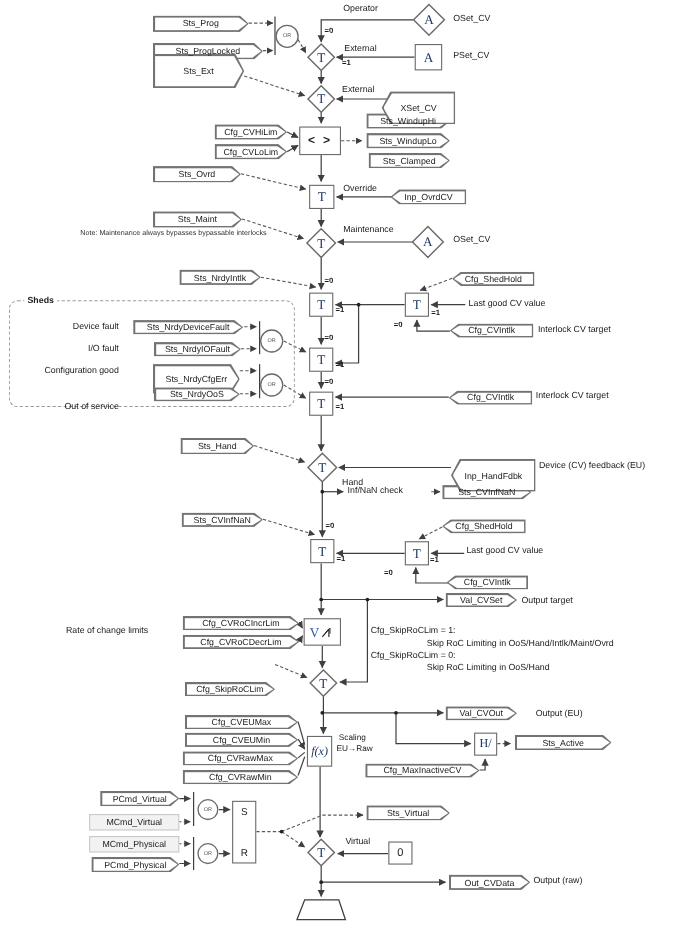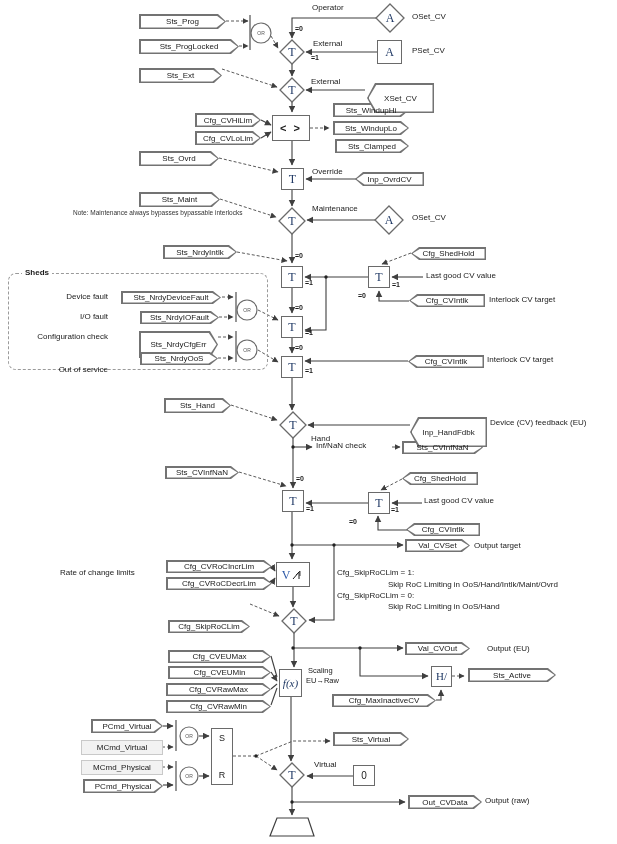--- a/index.html
+++ b/index.html
@@ -162,21 +162,21 @@
       <circle class="dot" cx="292" cy="802" r="1.7"></circle>
     </g>
   </svg>
 
   <div class="tag tr" style="left:139px;top:14px;width:87px;height:15px">
       <span>Sts_Prog</span>
     </div>
   <div class="tag tr" style="left:139px;top:39px;width:100px;height:15px">
       <span>Sts_ProgLocked</span>
     </div>
-  <div class="tag tr" style="left:139px;top:68px;width:83px;height:15px">
+  <div class="tag tr" style="left:139px;top:49px;width:83px;height:31px">
       <span>Sts_Ext</span>
     </div>
   <div class="tag tr" style="left:195px;top:113px;width:66px;height:14px">
       <span>Cfg_CVHiLim</span>
     </div>
   <div class="tag tr" style="left:195px;top:131px;width:66px;height:14px">
       <span>Cfg_CVLoLim</span>
     </div>
   <div class="tag tr" style="left:333px;top:103px;width:76px;height:14px">
       <span>Sts_WindupHi</span>
@@ -256,21 +256,21 @@
   <div class="tag tr" style="left:83px;top:779px;width:80px;height:14px">
       <span>PCmd_Physical</span>
     </div>
   <div class="tag tr" style="left:333px;top:732px;width:76px;height:14px">
       <span>Sts_Virtual</span>
     </div>
   <div class="tag tr" style="left:408px;top:795px;width:74px;height:14px">
       <span>Out_CVData</span>
     </div>
 
-  <div class="tag tl" style="left:367px;top:83px;width:67px;height:30px">
+  <div class="tag tl" style="left:347px;top:83px;width:67px;height:30px">
       <span>XSet_CV</span>
     </div>
   <div class="tag tl" style="left:355px;top:172px;width:69px;height:14px">
       <span>Inp_OvrdCV</span>
     </div>
   <div class="tag tl" style="left:411px;top:247px;width:75px;height:13px">
       <span>Cfg_ShedHold</span>
     </div>
   <div class="tag tl" style="left:409px;top:294px;width:76px;height:13px">
       <span>Cfg_CVIntlk</span>
@@ -367,21 +367,21 @@
   <div class="eq" style="left:311px;top:54px">=1</div>
   <div class="lbl" style="left:412px;top:12px">OSet_CV</div>
   <div class="lbl" style="left:412px;top:46px">PSet_CV</div>
   <div class="lbl" style="left:311px;top:77px">External</div>
   <div class="lbl" style="left:312px;top:167px">Override</div>
   <div class="lbl" style="left:312px;top:204px">Maintenance</div>
   <div class="lbl" style="left:412px;top:213px">OSet_CV</div>
   <div class="lbl note" style="left:73px;top:209px">Note: Maintenance always bypasses bypassable interlocks</div>
   <div class="lbl ralign" style="left:30px;top:292px;width:78px">Device fault</div>
   <div class="lbl ralign" style="left:30px;top:312px;width:78px">I/O fault</div>
-  <div class="lbl ralign" style="left:14px;top:332px;width:94px">Configuration check</div>
+  <div class="lbl ralign" style="left:14px;top:332px;width:94px">Configuration good</div>
   <div class="lbl ralign" style="left:30px;top:365px;width:78px">Out of service</div>
   <div class="eq" style="left:295px;top:252px">=0</div>
   <div class="eq" style="left:305px;top:279px">=1</div>
   <div class="lbl" style="left:426px;top:271px">Last good CV value</div>
   <div class="eq" style="left:392px;top:281px">=1</div>
   <div class="eq" style="left:358px;top:292px">=0</div>
   <div class="lbl" style="left:489px;top:295px">Interlock CV target</div>
   <div class="eq" style="left:295px;top:304px">=0</div>
   <div class="eq" style="left:305px;top:329px">=1</div>
   <div class="eq" style="left:295px;top:344px">=0</div>

